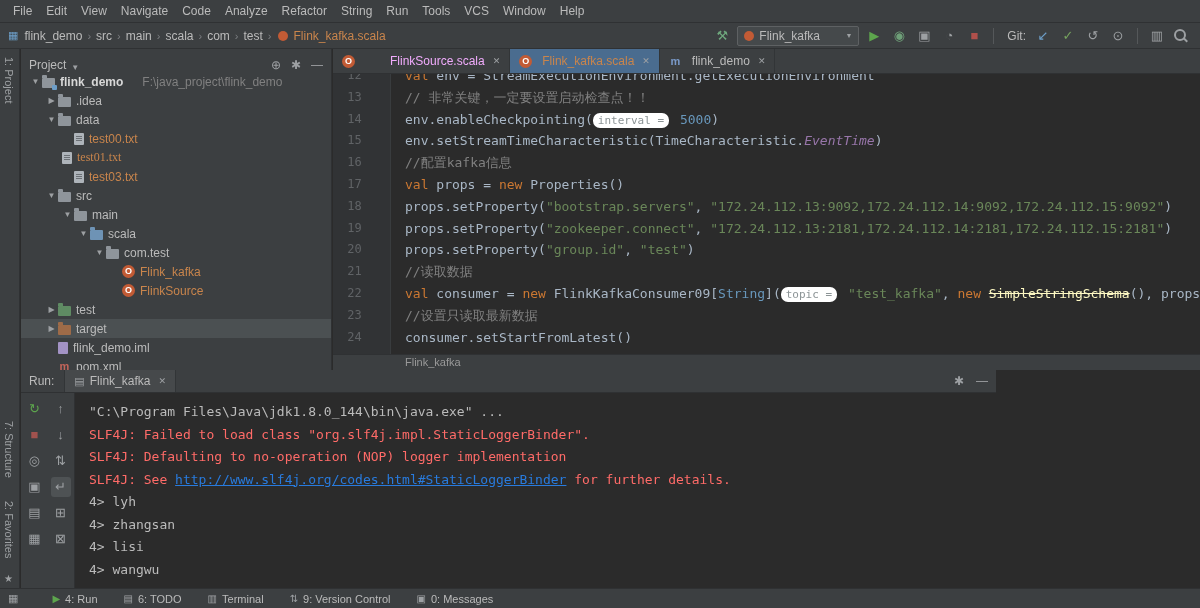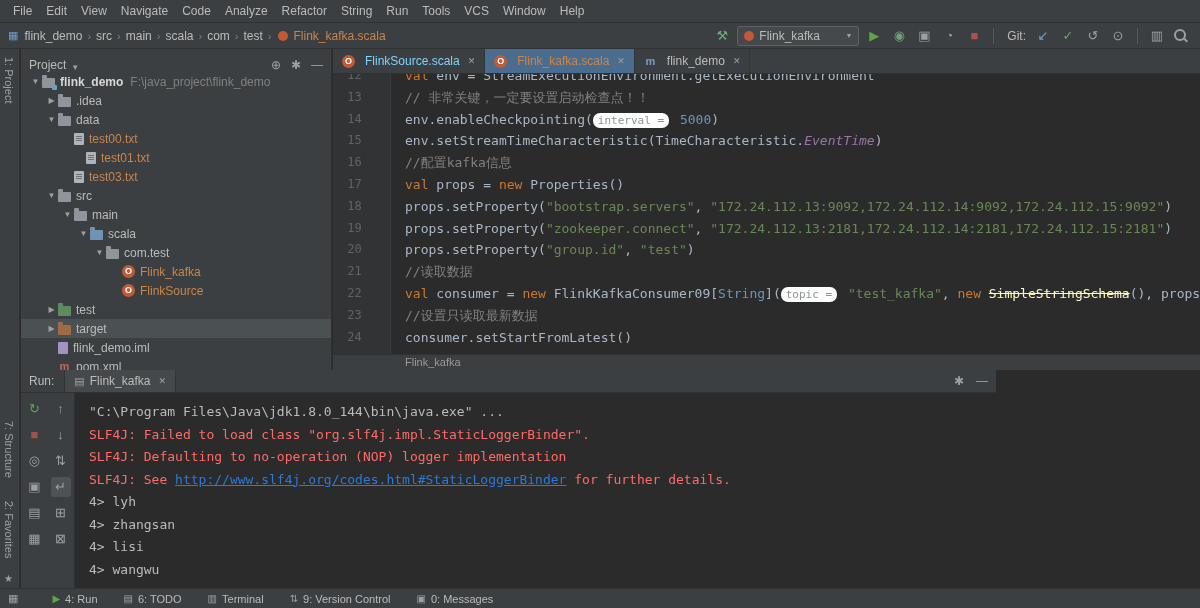--- a/index.html
+++ b/index.html
@@ -60,21 +60,21 @@
   .icon-module::after{content:"";position:absolute;right:-2px;bottom:-2px;width:5px;height:5px;background:#6d9ec8;border-radius:1px}
   .icon-textfile,.icon-iml{width:10px;height:12px;background:#aeb4ba;border-radius:1px;position:relative;margin-top:1px}
   .icon-textfile::after{content:"";position:absolute;left:2px;top:3px;width:6px;height:1px;background:#6b7075;
       box-shadow:0 2px 0 #6b7075,0 4px 0 #6b7075}
   .icon-iml{background:#a393c5}
   .icon-scala-object{width:13px;height:13px;border-radius:50%;background:#c25b35;color:#fff;
       font:bold 9px/13px "Liberation Sans",sans-serif;text-align:center}
   .icon-maven{color:#c4655a;font:bold 11px/13px "Liberation Sans",sans-serif;width:13px;text-align:center}
   .icon-maven-mod{color:#7a9ac9;font:bold 11px/13px "Liberation Sans",sans-serif;width:13px;text-align:center}
   .tree-label.bold{font-weight:bold;color:#d8d8d8}
-  .tree-hint{color:#808080;margin-left:7px}
+  .tree-hint{color:#808080;margin-left:19px}
 
   
   .editor-area{position:absolute;left:333px;top:49px;width:867px;height:321px;background:#2b2b2b}
   .tabs{position:absolute;top:0;left:0;right:0;height:25px;background:#3c3f41;display:flex;
         border-bottom:1px solid #2f3133;box-sizing:border-box}
   .etab{display:flex;align-items:center;gap:5px;padding:0 9px;font-size:12px;color:#bbb;
         border-right:1px solid #323537;background:#3c3f41}
   .etab.active{background:#4a6c8f}
   .etab-close{color:#9da0a3;font-size:9px;margin-left:3px}
   .code-wrap{position:absolute;top:25px;left:0;right:0;bottom:16px;display:flex;overflow:hidden}
@@ -227,21 +227,21 @@
       <div class="tree-row" style="padding-left: 24px;">
         <span class="tree-arrow">▼</span>
         <span class="ticon icon-folder"></span>
         <span class="tree-label">data</span>
       </div>
       <div class="tree-row" style="padding-left: 40px;">
         <span class="tree-arrow"></span>
         <span class="ticon icon-textfile"></span>
         <span class="tree-label" style="color: rgb(201, 133, 76);">test00.txt</span>
       </div>
-      <div class="tree-row" style="padding-left: 52px;">
+      <div class="tree-row" style="padding-left: 28px; font-family: Liberation Serif, serif;">
         <span class="tree-arrow"></span>
         <span class="ticon icon-textfile"></span>
         <span class="tree-label" style="color: rgb(201, 133, 76);">test01.txt</span>
       </div>
       <div class="tree-row" style="padding-left: 40px;">
         <span class="tree-arrow"></span>
         <span class="ticon icon-textfile"></span>
         <span class="tree-label" style="color: rgb(201, 133, 76);">test03.txt</span>
       </div>
       <div class="tree-row" style="padding-left: 24px;">
@@ -294,21 +294,21 @@
         <span class="ticon icon-maven">m</span>
         <span class="tree-label">pom.xml</span>
       </div>
     </div>
 </div>
 
 <div class="editor-area">
   <div class="tabs" id="tabs">
       <div class="etab">
         <span class="ticon icon-scala-object">O</span>
-        <span class="etab-label" style="color: #7dd3fc;">FlinkSource.scala</span>
+        <span class="etab-label" style="color: #f0abfc; margin-left: 25px;">FlinkSource.scala</span>
         <span class="etab-close">✕</span>
       </div>
       <div class="etab active">
         <span class="ticon icon-scala-object">O</span>
         <span class="etab-label" style="color: rgb(201, 133, 76);">Flink_kafka.scala</span>
         <span class="etab-close">✕</span>
       </div>
       <div class="etab">
         <span class="ticon icon-maven-mod">m</span>
         <span class="etab-label">flink_demo</span>

